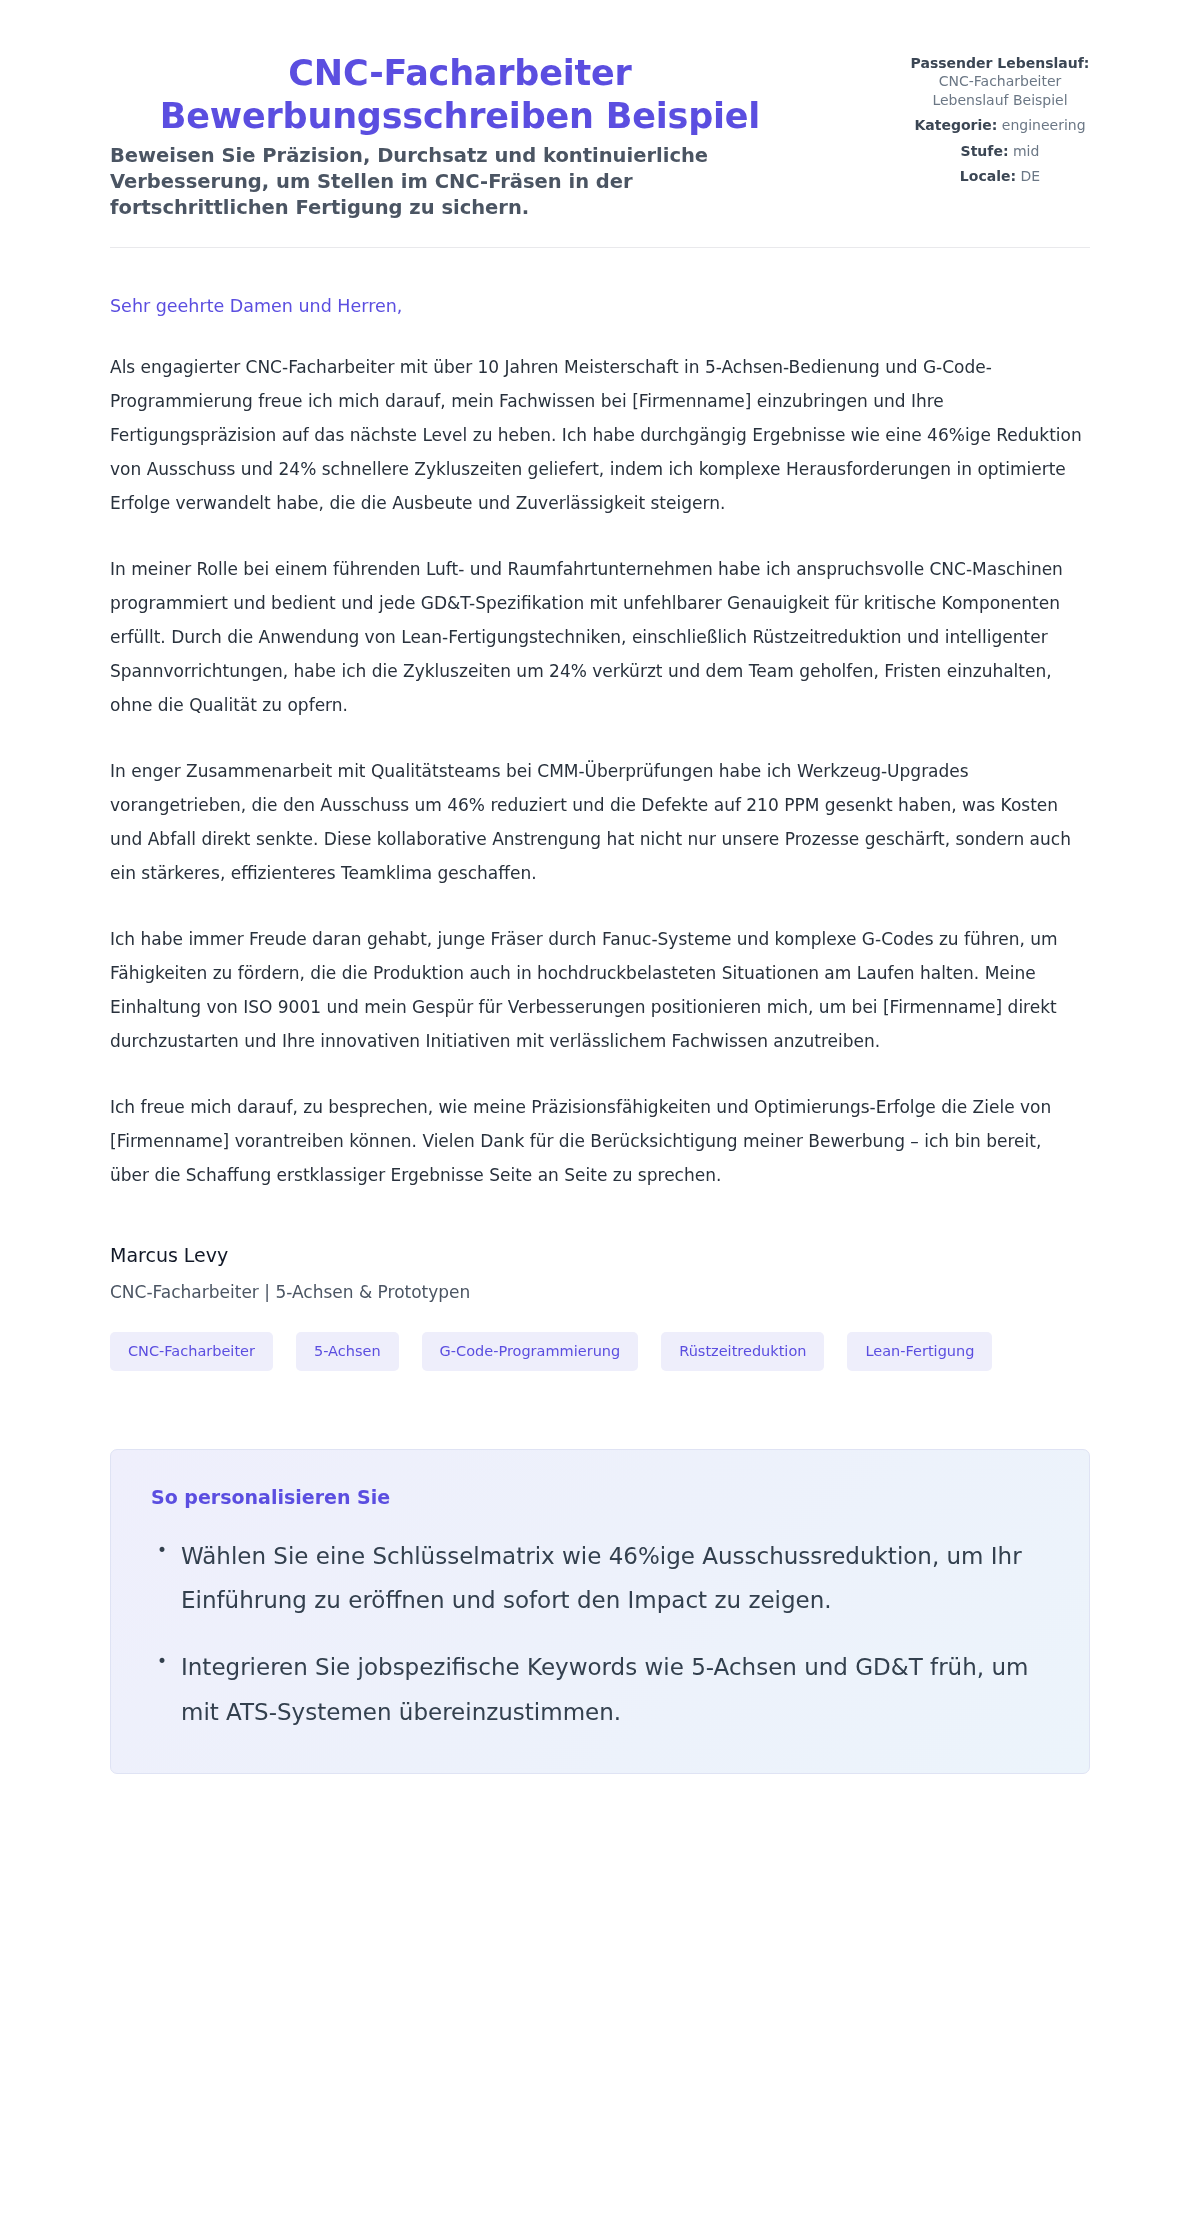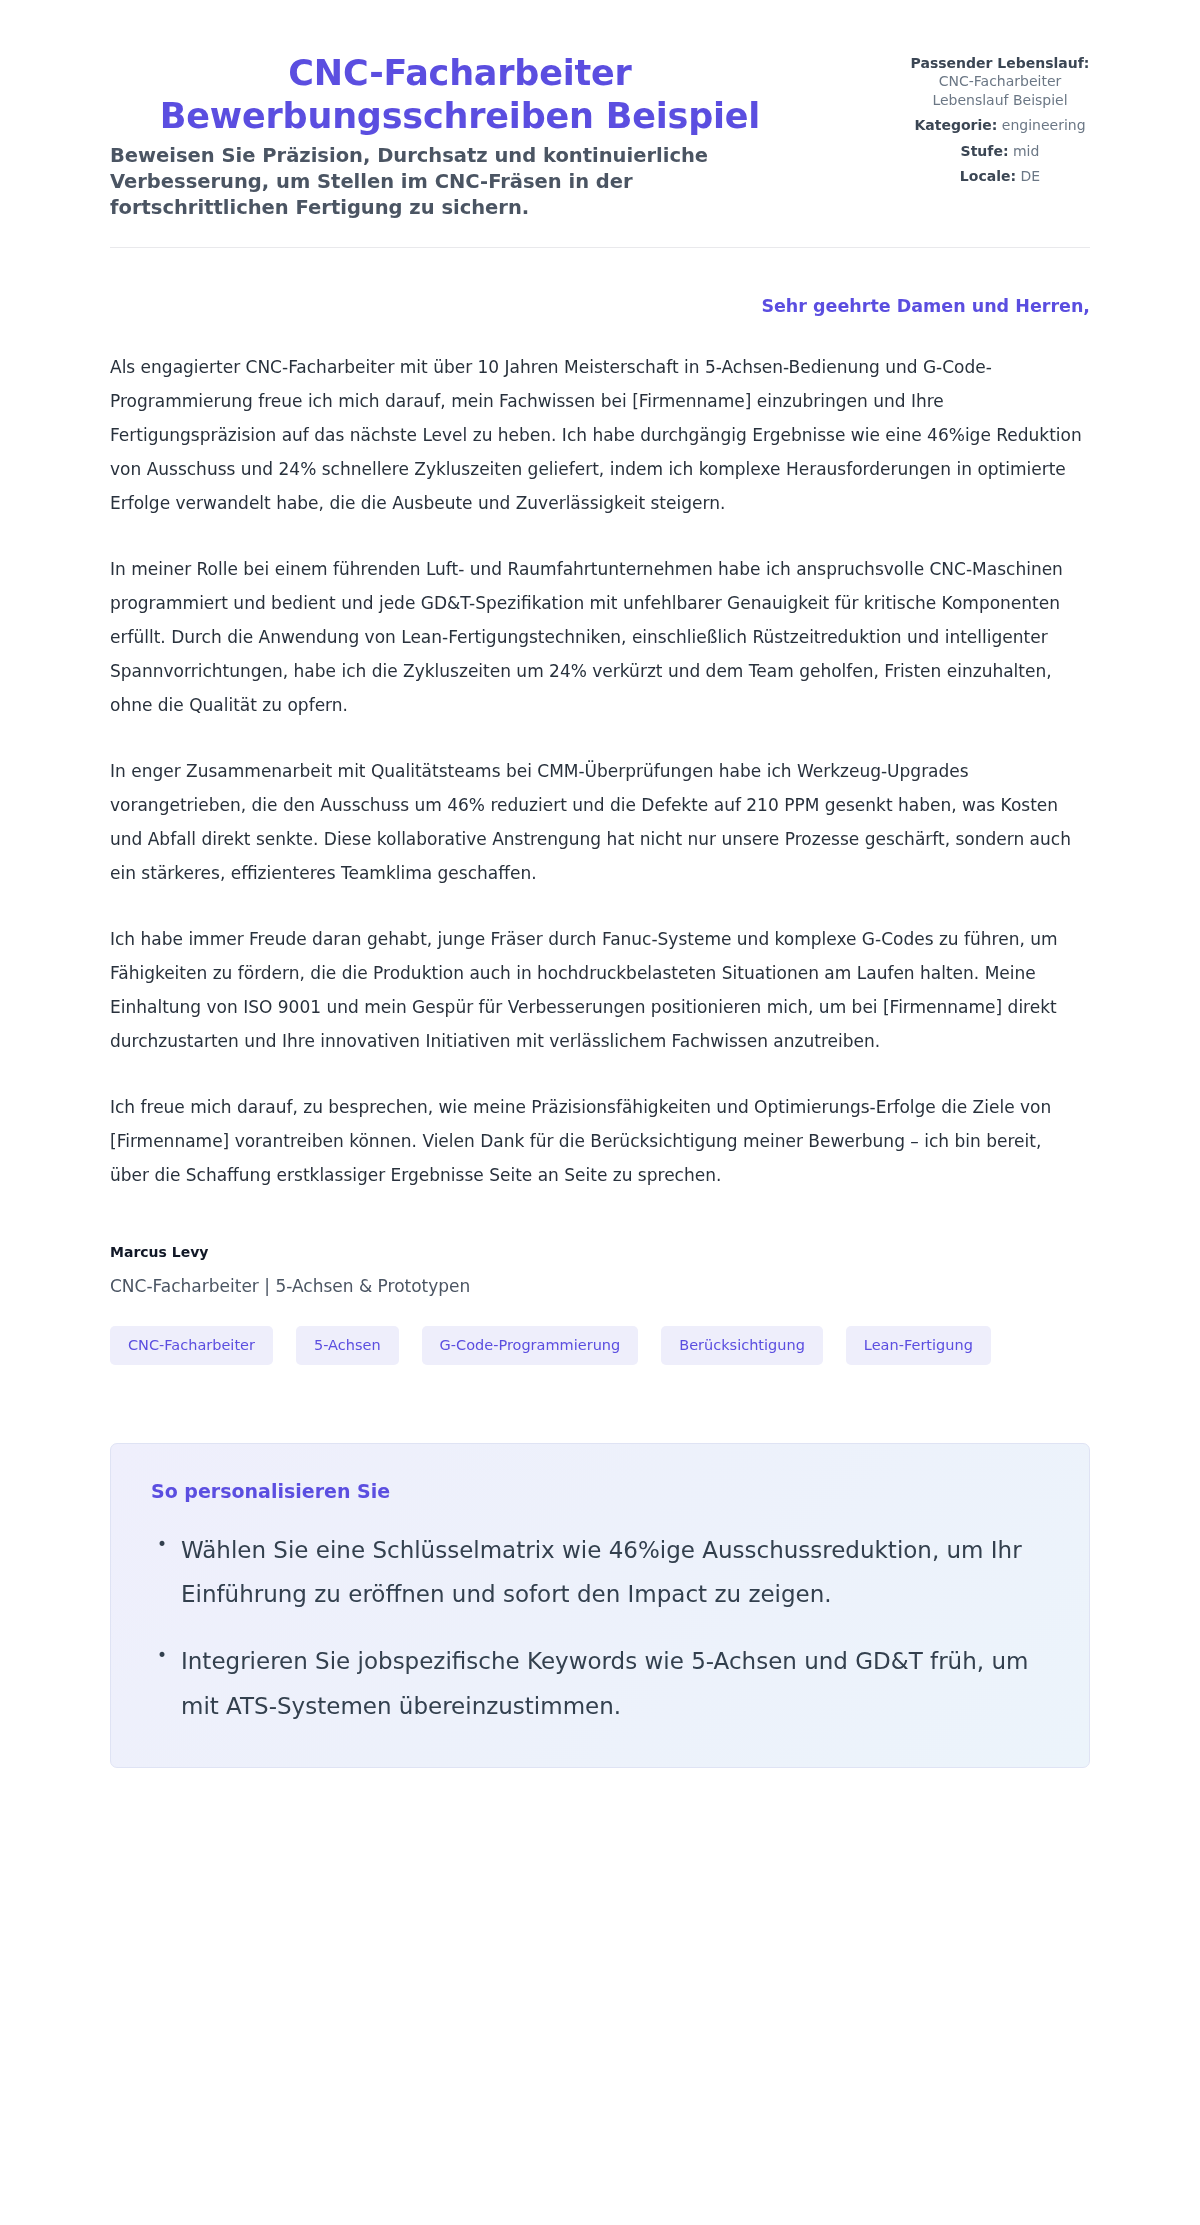--- a/index.html
+++ b/index.html
@@ -72,40 +72,39 @@
   .header-rule {
     height: 1px;
     background: #e9e9ec;
     border: 0;
     margin: 0 0 48px 0;
   }
 
   
   .salutation {
     font-size: 17.5px;
-    font-weight: 700;
+    font-weight: 400;
     color: #5b4ee0;
     margin: 0 0 34px 0;
-    text-align: right;
   }
   .letter-paragraph {
     font-size: 17px;
     line-height: 2.0;
     color: #28313c;
     margin: 0 0 32px 0;
     max-width: 975px;
   }
 
   
   .signature {
     margin-top: 52px;
   }
   .signature-name {
-    font-size: 14px;
-    font-weight: 700;
+    font-size: 19px;
+    font-weight: 400;
     color: #111827;
     margin: 0 0 16px 0;
   }
   .signature-role {
     font-size: 17px;
     color: #4b5563;
     margin: 0;
   }
 
   
@@ -208,21 +207,21 @@
 
   <div class="signature">
     <p class="signature-name">Marcus Levy</p>
     <p class="signature-role">CNC-Facharbeiter | 5-Achsen &amp; Prototypen</p>
   </div>
 
   <div class="tag-list">
     <span class="tag-pill">CNC-Facharbeiter</span>
     <span class="tag-pill">5-Achsen</span>
     <span class="tag-pill">G-Code-Programmierung</span>
-    <span class="tag-pill">Berücksichtigung</span>
+    <span class="tag-pill">Rüstzeitreduktion</span>
     <span class="tag-pill">Lean-Fertigung</span>
   </div>
 
   <div class="tip-box">
     <h2 class="tip-title">So personalisieren Sie</h2>
     <ul class="tip-items">
       <li class="tip-item">Wählen Sie eine Schlüsselmatrix wie 46%ige Ausschussreduktion, um Ihr Einführung zu eröffnen und sofort den Impact zu zeigen.</li>
       <li class="tip-item">Integrieren Sie jobspezifische Keywords wie 5-Achsen und GD&amp;T früh, um mit ATS-Systemen übereinzustimmen.</li>
     </ul>
   </div>

